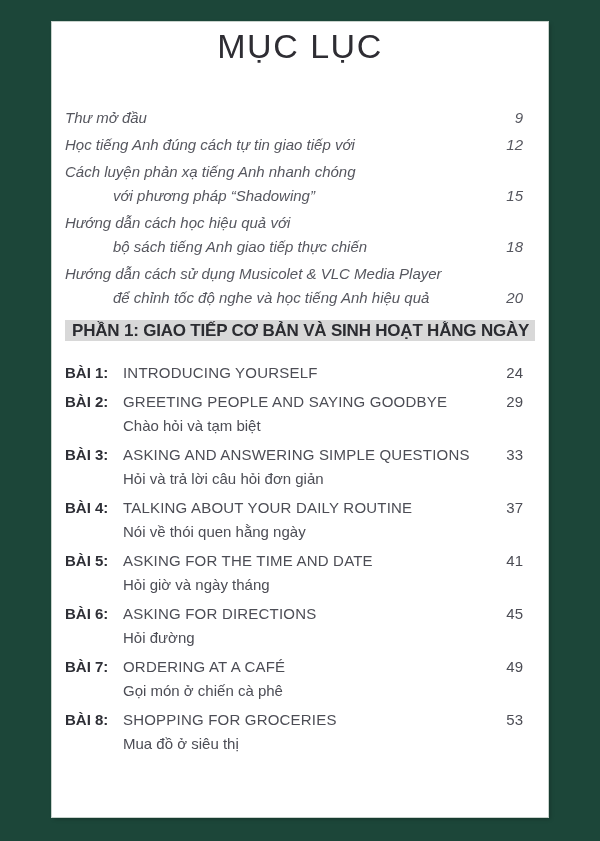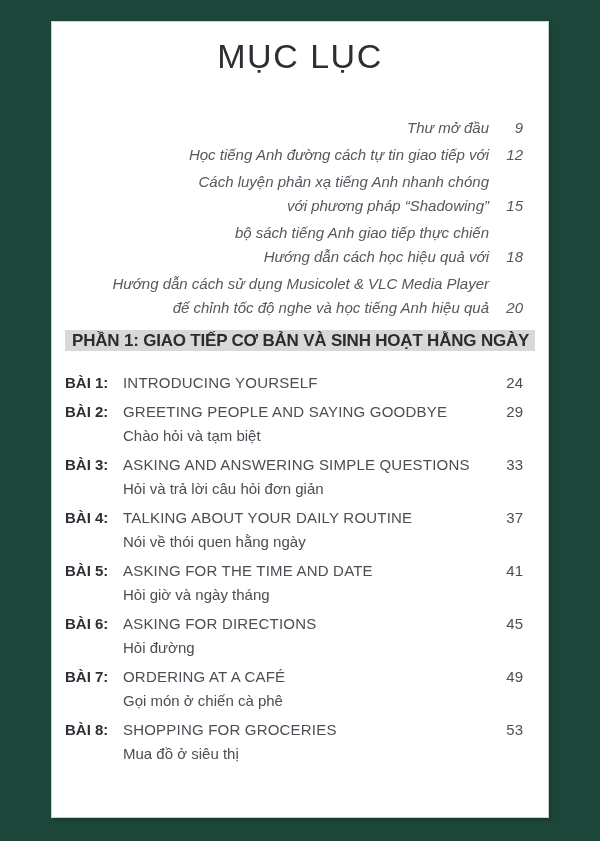--- a/index.html
+++ b/index.html
@@ -21,39 +21,39 @@
   .paper{
     position:absolute;
     left:52px; top:22px;
     width:496px; height:795px;
     background:var(--paper);
     padding:0 13px;
     box-shadow:0 0 0 1px #c8d2cc, 2px 2px 4px rgba(0,0,0,.25);
     overflow:hidden;
   }
   .toc-title{
-    margin-top:14px;
+    margin-top:4px;
     text-align:center;
     font-size:34px;
     line-height:40px;
     font-weight:400;
     letter-spacing:1.5px;
     color:#2e2d33;
   }
   
   .intro-list{
     margin-top:40px;
     padding-right:12px;
   }
   .intro-item{
     display:flex;
     align-items:flex-end;
     margin-bottom:3px;
   }
-  .intro-text{flex:1 1 auto; min-width:0;text-align:right;}
+  .intro-text{flex:1 1 auto; min-width:0;}
   .intro-line{
     font-style:italic;
     font-size:15px;
     line-height:24px;
     color:var(--ink-soft);
   }
   .intro-line.wrap{padding-left:48px;}
   .intro-page{
     flex:0 0 34px;
     text-align:right;
@@ -128,37 +128,37 @@
   <div class="intro-item">
     <div class="intro-text">
       <div class="intro-line">Thư mở đầu</div>
 
     </div>
     <div class="intro-page">9</div>
   </div>
 
   <div class="intro-item">
     <div class="intro-text">
-      <div class="intro-line">Học tiếng Anh đường cách tự tin giao tiếp với</div>
+      <div class="intro-line">Học tiếng Anh đúng cách tự tin giao tiếp với</div>
     </div>
     <div class="intro-page">12</div>
   </div>
 
   <div class="intro-item">
     <div class="intro-text">
       <div class="intro-line">Cách luyện phản xạ tiếng Anh nhanh chóng</div>
       <div class="intro-line wrap">với phương pháp “Shadowing”</div>
     </div>
     <div class="intro-page">15</div>
   </div>
 
   <div class="intro-item">
     <div class="intro-text">
+      <div class="intro-line">Hướng dẫn cách học hiệu quả với</div>
       <div class="intro-line wrap">bộ sách tiếng Anh giao tiếp thực chiến</div>
-      <div class="intro-line">Hướng dẫn cách học hiệu quả với</div>
     </div>
     <div class="intro-page">18</div>
   </div>
 
   <div class="intro-item">
     <div class="intro-text">
       <div class="intro-line">Hướng dẫn cách sử dụng Musicolet &amp; VLC Media Player</div>
       <div class="intro-line wrap">để chỉnh tốc độ nghe và học tiếng Anh hiệu quả</div>
     </div>
     <div class="intro-page">20</div>

